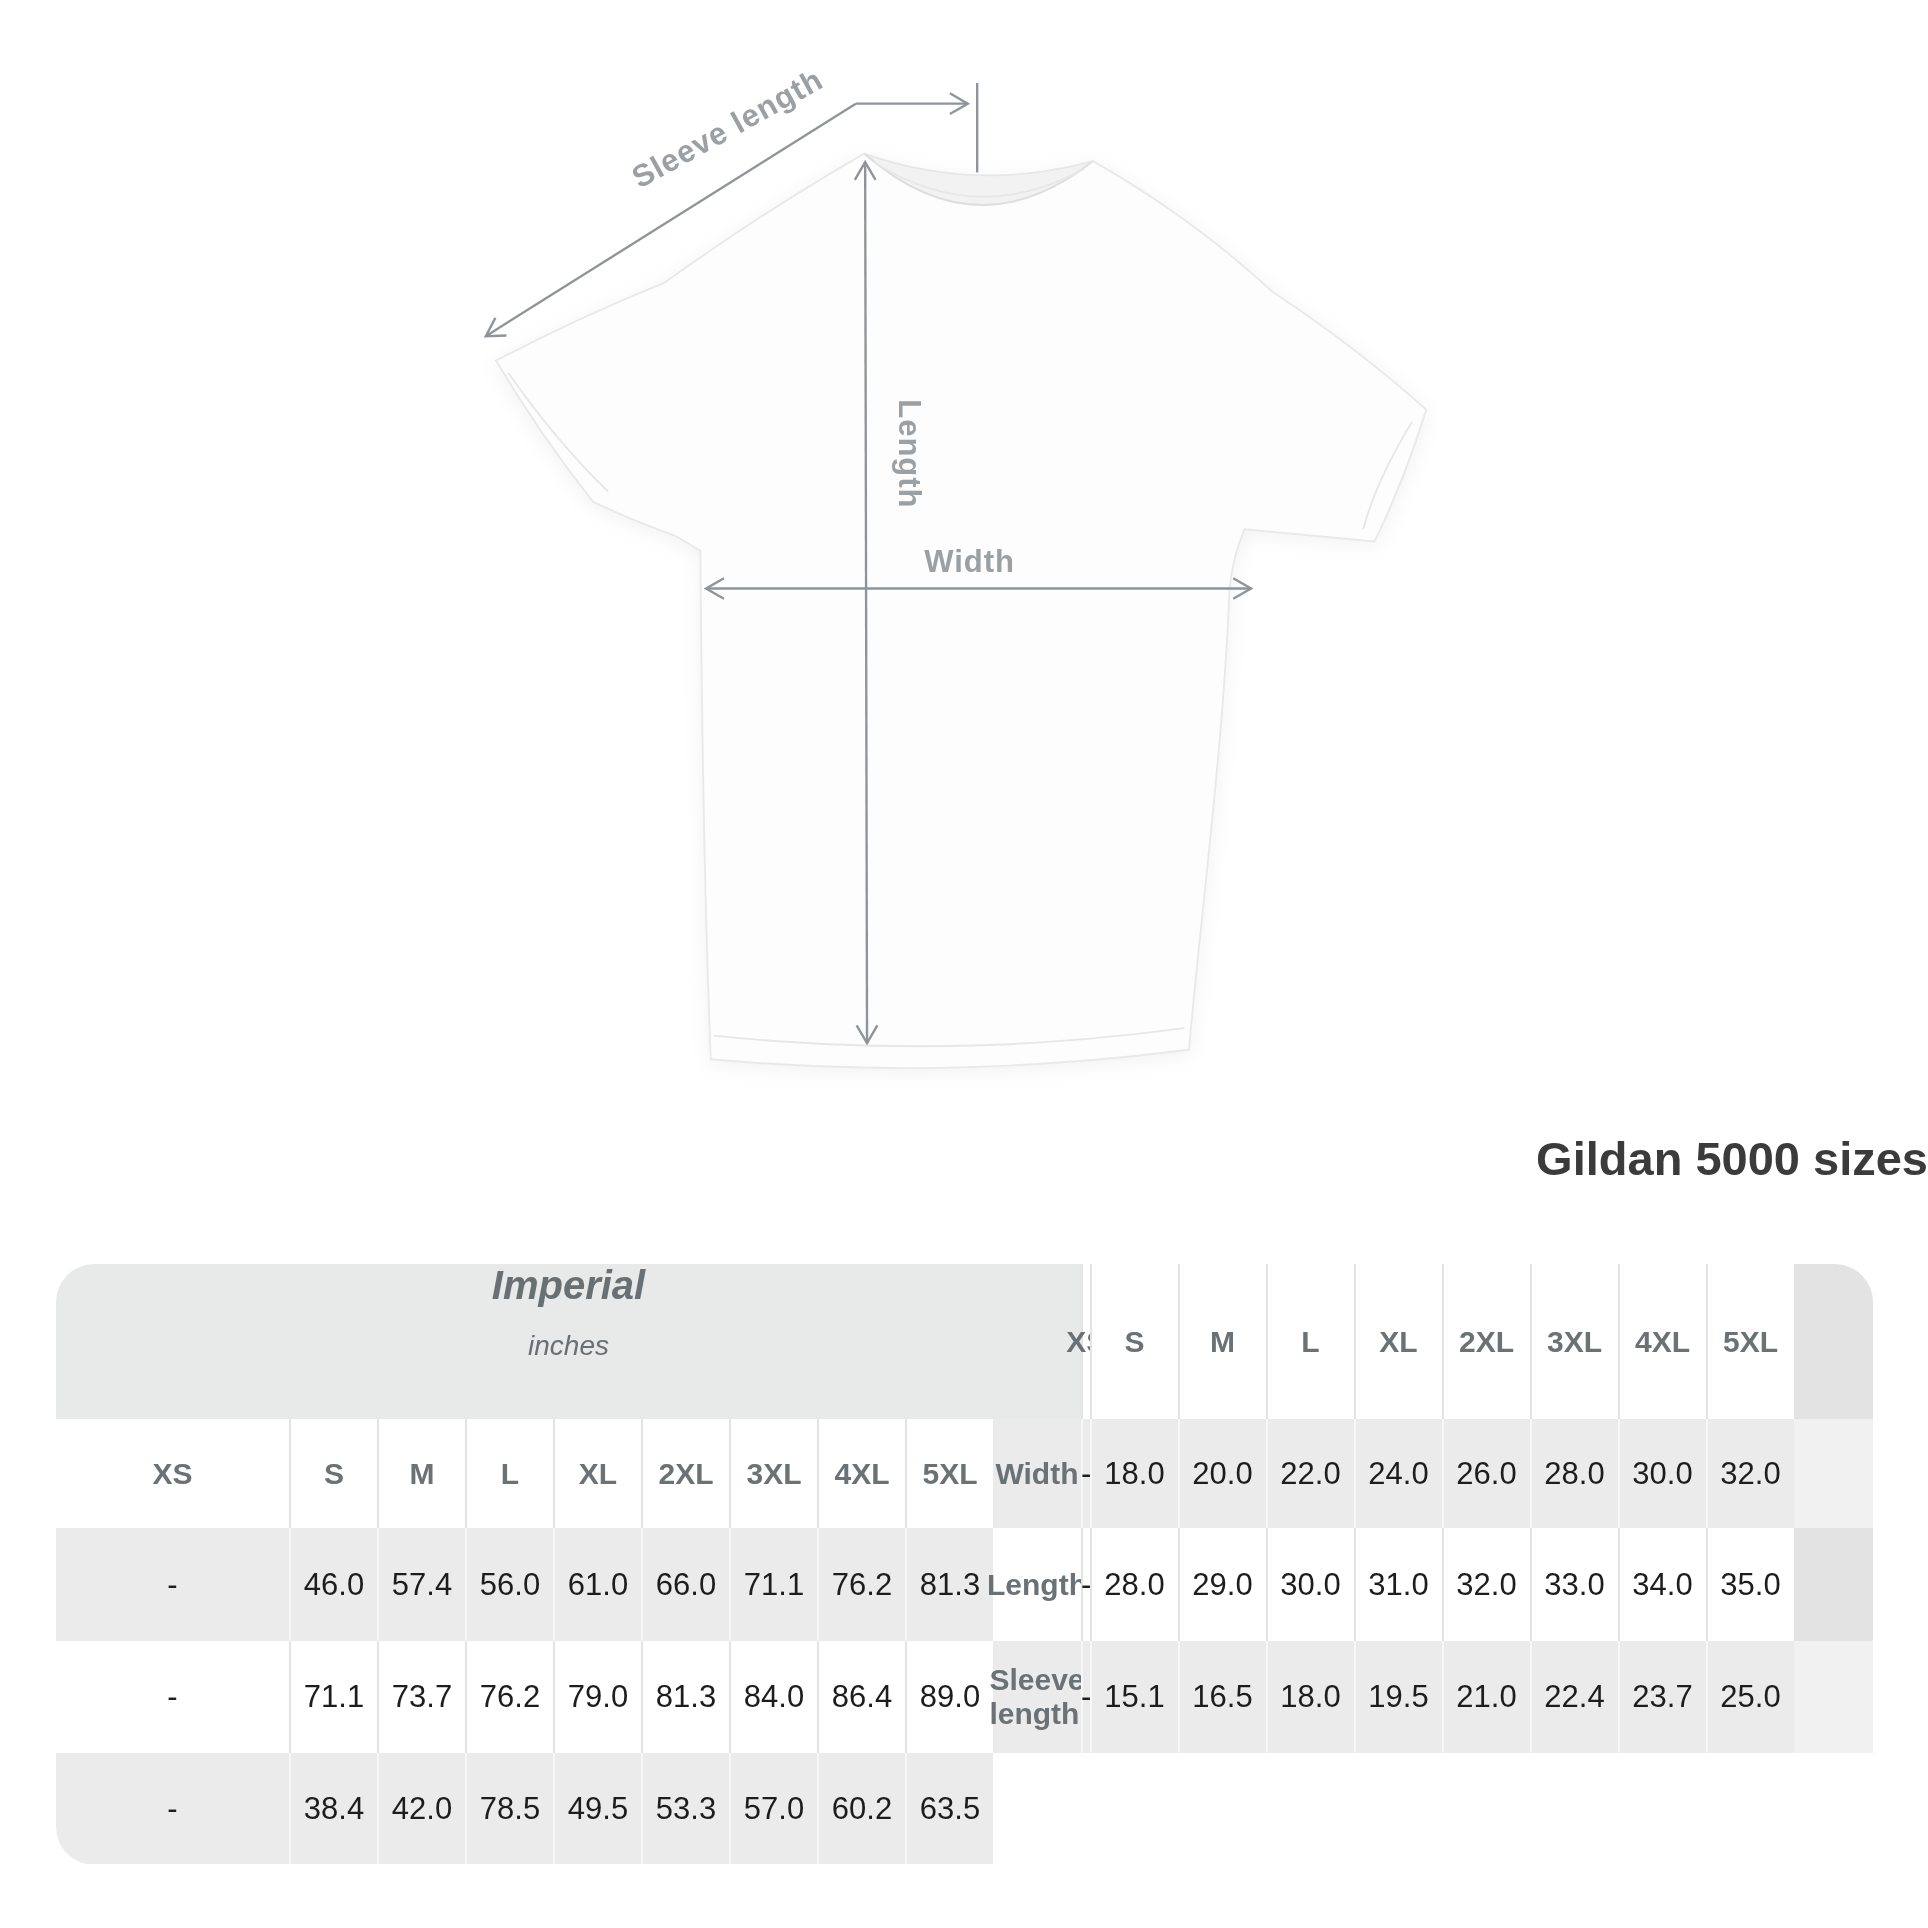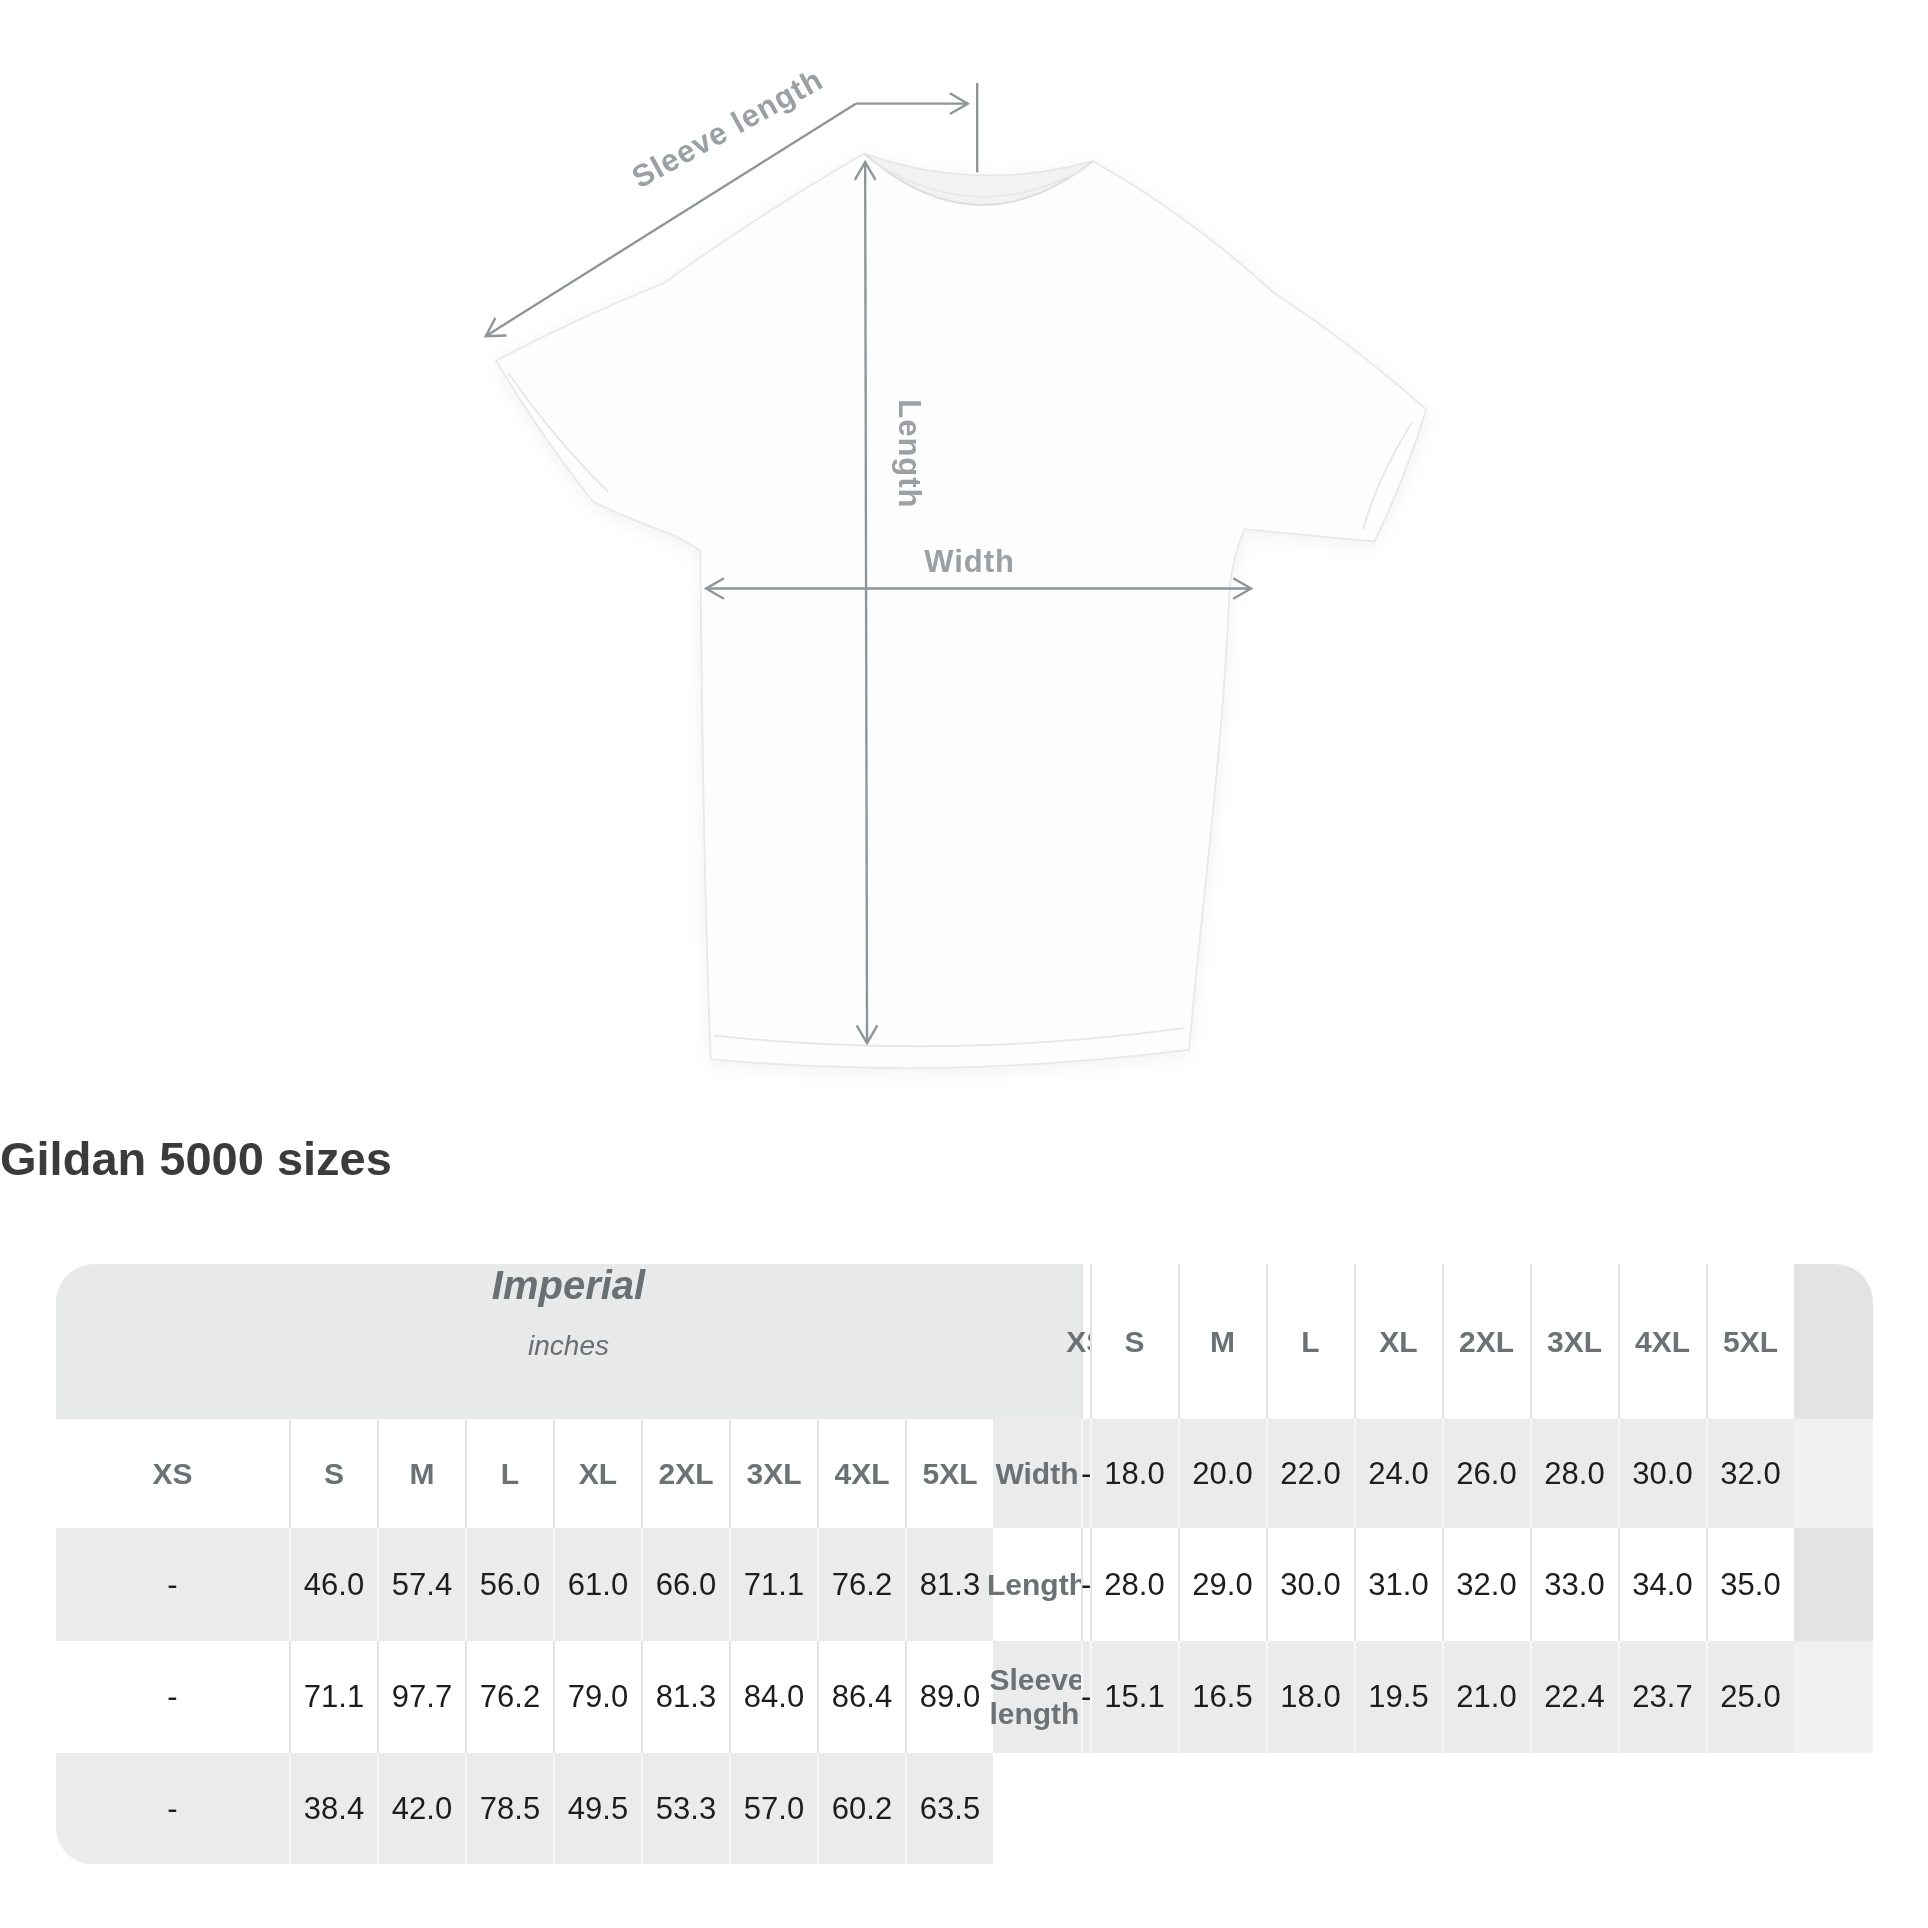--- a/index.html
+++ b/index.html
@@ -11,21 +11,21 @@
   .shirt-body{fill:#fdfdfd;stroke:#e9e9e9;stroke-width:2;}
   .shirt-shadow{filter:drop-shadow(0 4px 10px rgba(0,0,0,0.05));}
   .collar-fill{fill:#f2f2f2;}
   .seam{fill:none;stroke:#e7e7e7;stroke-width:2;}
   .seam-dark{fill:none;stroke:#dedede;stroke-width:2;}
   .measure{fill:none;stroke:#8f9499;stroke-width:2.5;}
   .diagram-label{font-family:"Liberation Sans","DejaVu Sans",sans-serif;
                  font-weight:bold;font-size:33px;fill:#9aa0a4;letter-spacing:1px;}
 
   
-  .page-title{position:absolute;left:0;right:0;top:1132px;text-align:left;
+  .page-title{position:absolute;left:0;right:0;top:1132px;text-align:right;
               font-size:47px;line-height:53px;font-weight:bold;color:#3b3b3b;}
   .page-subtitle{position:absolute;left:0;right:0;top:1188px;text-align:center;
               font-size:28px;line-height:38px;font-style:italic;color:#4c4c4c;}
 
   
   #size-table{position:absolute;left:56px;top:1264px;width:1817px;height:601px;
               display:grid;
               grid-template-columns:233px repeat(9,88px) 8.5px repeat(9,88px);
               grid-template-rows:155px 109px 113px 112px 111px;
               border-radius:38px;overflow:hidden;background:#ffffff;}
@@ -151,21 +151,21 @@
       <div class="c val plain sep-w">29.0</div>
       <div class="c val plain sep-w">30.0</div>
       <div class="c val plain sep-w">31.0</div>
       <div class="c val plain sep-w">32.0</div>
       <div class="c val plain sep-w">33.0</div>
       <div class="c val plain sep-w">34.0</div>
       <div class="c val plain sep-w">35.0</div>
       <div class="c gap-w"></div>
       <div class="c val plain">-</div>
       <div class="c val plain sep-w">71.1</div>
-      <div class="c val plain sep-w">97.7</div>
+      <div class="c val plain sep-w">73.7</div>
       <div class="c val plain sep-w">76.2</div>
       <div class="c val plain sep-w">79.0</div>
       <div class="c val plain sep-w">81.3</div>
       <div class="c val plain sep-w">84.0</div>
       <div class="c val plain sep-w">86.4</div>
       <div class="c val plain sep-w">89.0</div>
       <div class="c rowlab stripe">Sleeve length</div>
       <div class="c val stripe sep-g">-</div>
       <div class="c val stripe sep-g">15.1</div>
       <div class="c val stripe sep-g">16.5</div>

